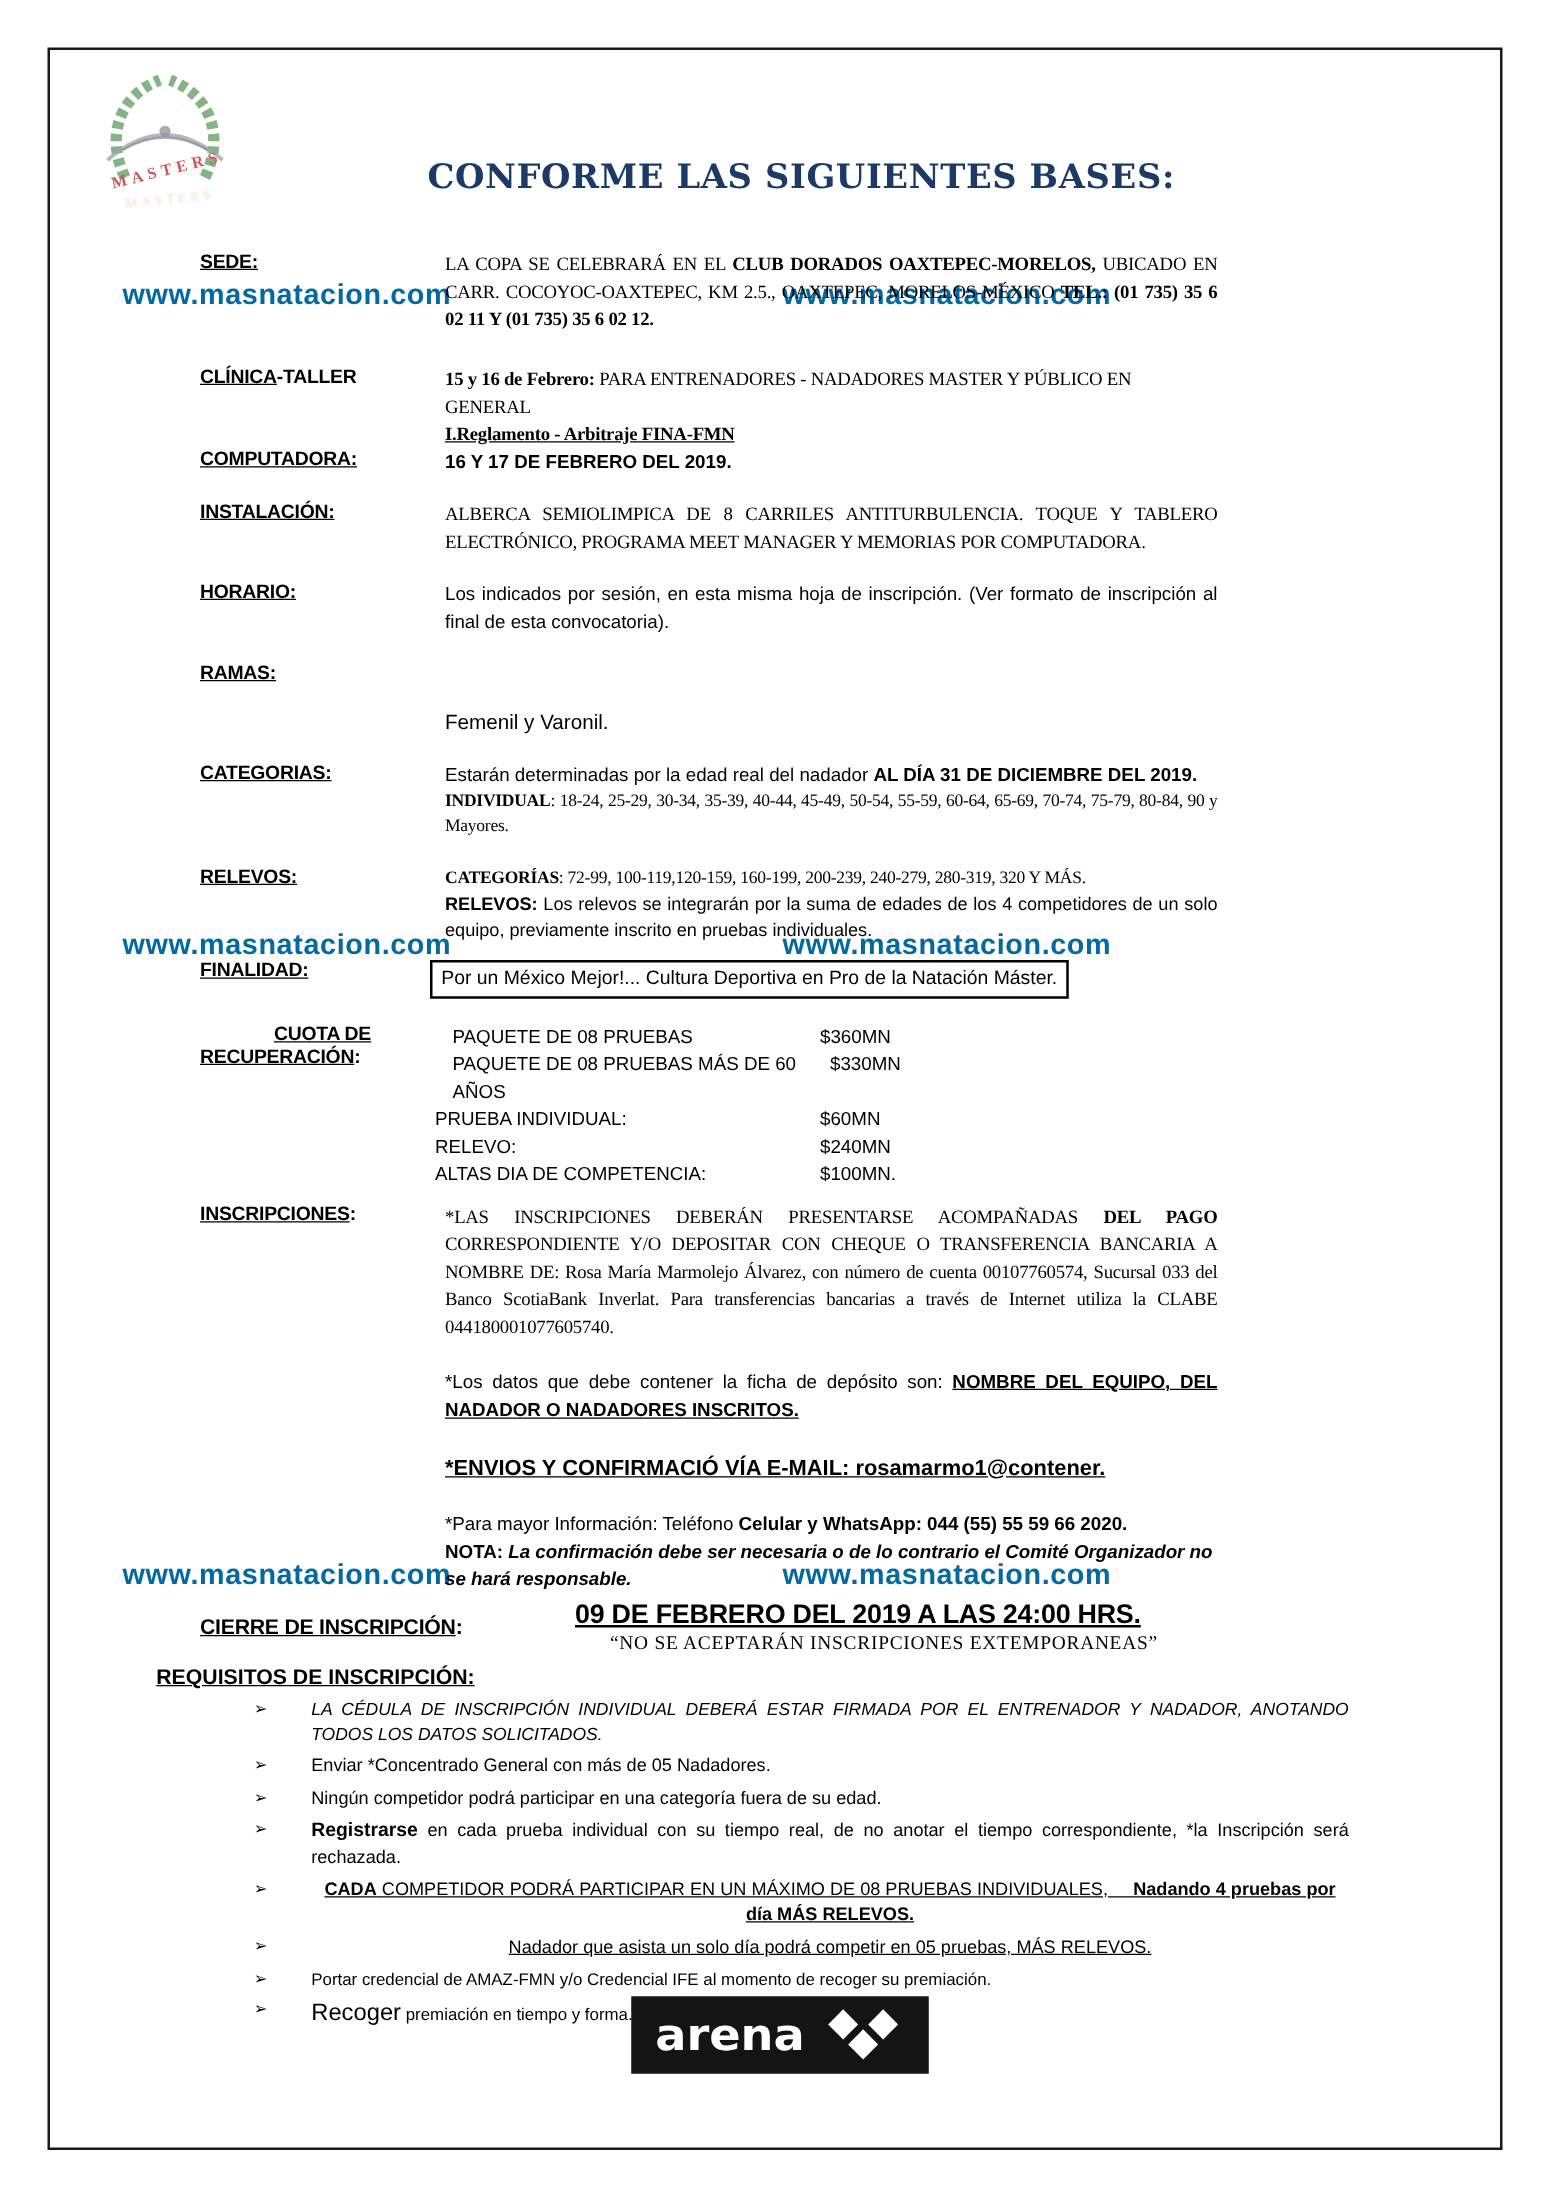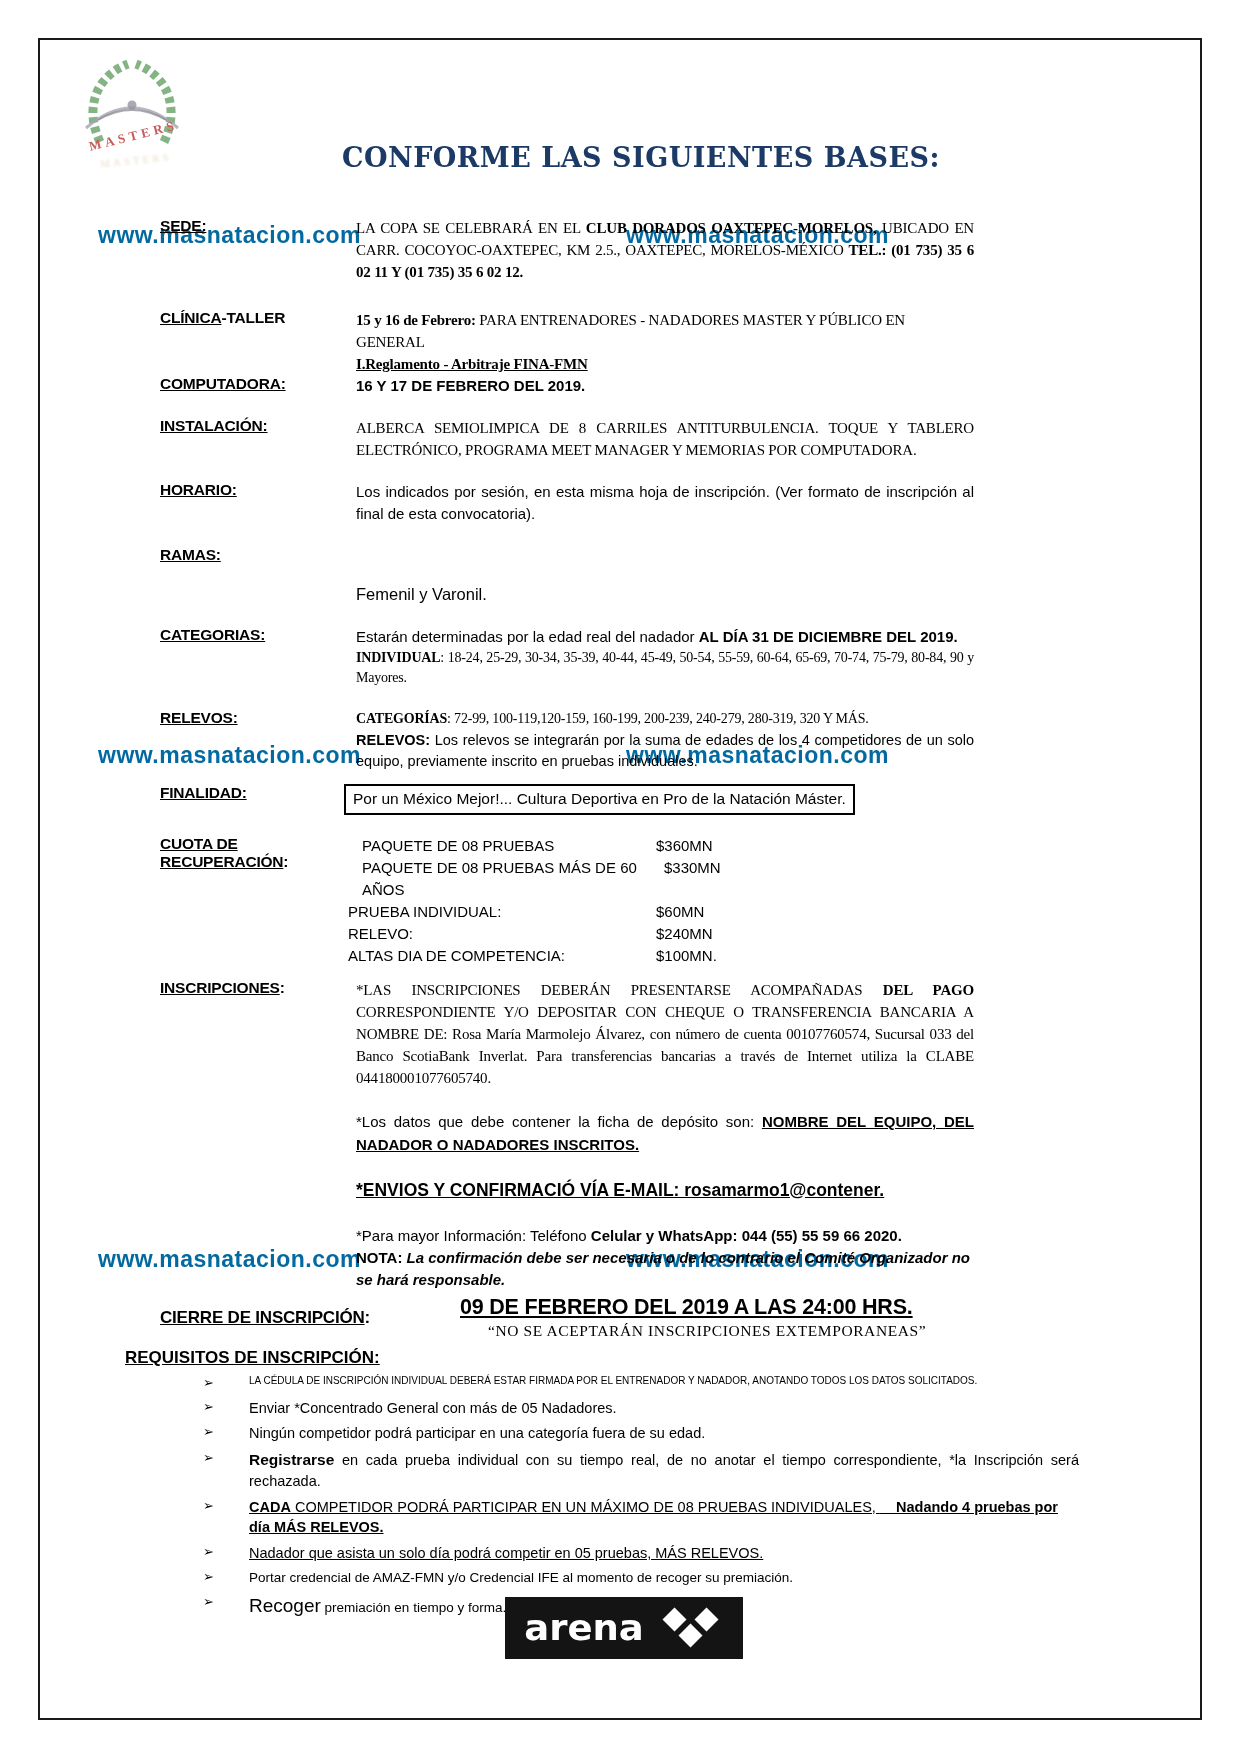--- a/index.html
+++ b/index.html
@@ -17,26 +17,26 @@
   
   .emblem { position:absolute; left:70px; top:50px; width:124px; height:150px; z-index:2; opacity:.9; }
   .emblem .masters-text { position:absolute; left:18px; top:78px; transform:rotate(-14deg);
         color:#c34a4a; font-size:13px; font-weight:bold; letter-spacing:4px;
         font-family:"Liberation Serif", serif; }
   .emblem .masters-ghost { position:absolute; left:30px; top:104px; transform:rotate(-6deg);
         color:#c9b27e; font-size:11px; letter-spacing:3px; opacity:.45; filter:blur(1px);
         font-family:"Liberation Serif", serif; }
   
   .main { position:absolute; left:125px; top:126px; width:962px; z-index:2; }
-  .doc-title { text-align:center; padding-left:70px; margin:16px 0 44px 0;
+  .doc-title { text-align:center; padding-left:70px; margin:0 0 44px 0;
         font-family:"DejaVu Serif", serif; font-weight:bold;
         font-size:27px; color:#1b3a66; letter-spacing:.5px; }
   .row { display:flex; padding-left:35px; }
   .lbl { flex:none; width:196px; font-weight:bold; font-size:15.5px; letter-spacing:-.2px; }
-  .u { text-decoration:underline; }
+  .u { text-decoration:underline;text-align:center; }
   .b { font-weight:bold; }
   .i { font-style:italic; }
   .content { flex:1; max-width:618px; font-size:15px; line-height:1.47; }
   .just { text-align:justify; }
   .mb-lg { margin-bottom:26px; } .mb-md { margin-bottom:20px; } .mb-sm { margin-bottom:12px; }
   .caps-narrow { letter-spacing:-.2px;font-family:Liberation Serif, serif; }
   .ramas-txt { font-size:16.5px;margin-top:36px; }
   .fin-box { display:inline-block; border:2px solid #000; padding:2px 7px; font-size:15.5px; }
   .fee-row { display:flex; }
   .fee-item { width:308px; }
@@ -48,21 +48,21 @@
   .cierre-row { margin-top:4px; margin-bottom:8px; }
   .cierre-lbl { flex:none; width:300px; font-size:17px; font-weight:bold; letter-spacing:-.2px;margin-top:13px; }
   .cierre-date { font-size:21.5px; font-weight:bold; text-decoration:underline; letter-spacing:-.2px; }
   .cierre-quote { font-family:"Liberation Serif", serif; font-size:15.5px; letter-spacing:.6px;
         margin-top:2px; padding-left:28px; }
   .req-title { font-size:17px; font-weight:bold; text-decoration:underline; margin-bottom:6px; }
   .req-list { list-style:none; margin:0; padding:0; }
   .req-list li { display:flex; margin-bottom:5px; font-size:14.5px; line-height:1.42; }
   .mk { flex:none; width:46px; padding-left:78px; box-sizing:content-box; font-size:13px; }
   .bt { flex:1; max-width:830px; }
-  .bt-caps { font-size:10px; text-align:justify; }
+  .bt-caps { font-size:14px; text-align:justify;font-style:italic; }
   .recoger-big { font-size:19px; }
   .recoger-rest { font-size:13.5px; }
   
   .arena-box { position:absolute; left:505px; top:1597px; width:238px; height:62px;
         background:#141414; z-index:2; display:flex; align-items:center;
         justify-content:center; gap:16px; }
   .arena-word { color:#fff; font-weight:bold; font-size:37px; letter-spacing:0;
         font-family:"DejaVu Sans", sans-serif; transform:scaleY(.95); }
   .arena-mark { position:relative; width:64px; height:40px; }
   .arena-mark .dia { position:absolute; width:17px; height:17px; background:#fff; transform:rotate(45deg); }

